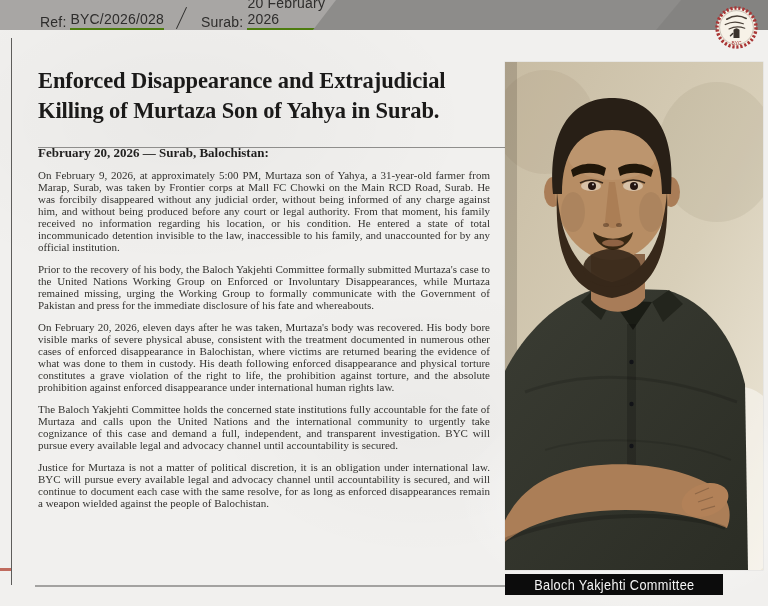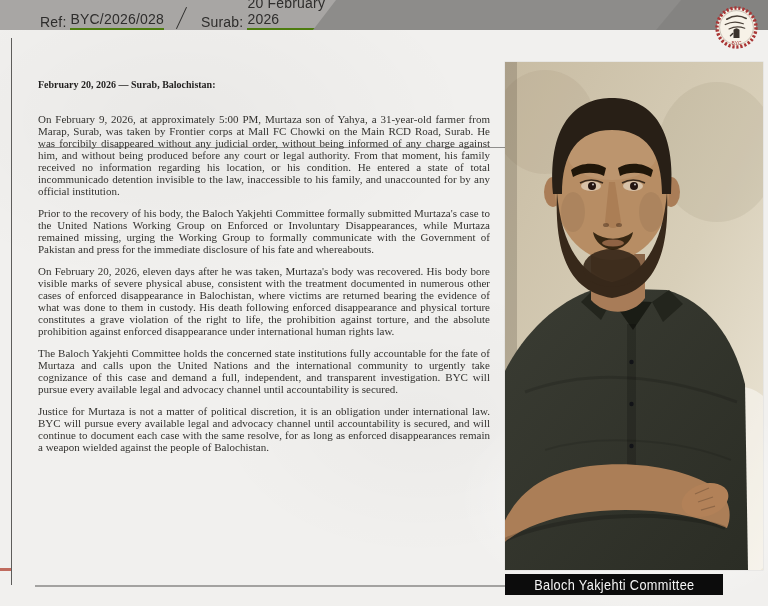--- a/index.html
+++ b/index.html
@@ -27,21 +27,21 @@
   .logo{position:absolute;top:5px;right:9px;width:45px;height:45px;}
   
   .left-rule{position:absolute;left:11px;top:38px;height:547px;width:1px;background:#5e5d5b;}
   .title-divider{position:absolute;left:38px;top:147px;width:468px;height:1px;background:#8f8e8c;}
   .bottom-rule{position:absolute;left:35px;top:585px;width:470px;height:1.5px;background:#a3a2a0;}
   .red-mark{position:absolute;left:0;top:568px;width:11px;height:2.5px;background:#b44a3a;opacity:.8;}
   
   .content{position:absolute;left:38px;top:66px;width:452px;color:var(--text,#2b2a28);
     font-family:"Liberation Serif",serif;}
   .content h1{margin:0 0 18px 0;font-size:22.5px;line-height:30px;font-weight:bold;color:#1b1a19;letter-spacing:-.1px;}
-  .content h2{margin:10px 0 20px 0;font-size:10px;line-height:17px;font-weight:bold;color:#201f1e;}
+  .content h2{margin:10px 0 8px 0;font-size:13px;line-height:17px;font-weight:bold;color:#201f1e;}
   .content p{margin:0 0 10px 0;font-size:11px;line-height:12px;text-align:justify;color:#33322f;}
   
   .photo{position:absolute;left:505px;top:62px;width:258px;height:508px;margin:0;box-shadow:0 0 0 .5px rgba(0,0,0,.08);}
   .photo svg{display:block;}
   .caption-bar{position:absolute;left:505px;top:574px;width:218px;height:21px;background:var(--caption_bg,#0c0c0c);
     display:flex;align-items:center;justify-content:center;}
   .caption-bar span{display:inline-block;color:#f5f5f5;font-size:15px;letter-spacing:.4px;
     transform:scaleX(.85);white-space:nowrap;font-family:"Liberation Sans",sans-serif;}
 </style>
 </head>
@@ -70,20 +70,21 @@
     <text x="30" y="53" font-size="6.5" fill="#a93636" text-anchor="middle" font-family="Liberation Sans, sans-serif">BYC</text>
   </svg>
 </div>
 
 <div class="left-rule"></div>
 <div class="title-divider"></div>
 <div class="bottom-rule"></div>
 <div class="red-mark"></div>
 
 <main class="content">
+  <h1>Enforced Disappearance and Extrajudicial Killing of Murtaza Son of Yahya in Surab.</h1>
   <h2>February 20, 2026 — Surab, Balochistan:</h2>
   <p>On February 9, 2026, at approximately 5:00 PM, Murtaza son of Yahya, a 31-year-old farmer from Marap, Surab, was taken by Frontier corps at Mall FC Chowki on the Main RCD Road, Surab. He was forcibily disappeared without any judicial order, without being informed of any charge against him, and without being produced before any court or legal authority. From that moment, his family received no information regarding his location, or his condition. He entered a state of total incommunicado detention invisible to the law, inaccessible to his family, and unaccounted for by any official institution.</p>
   <p>Prior to the recovery of his body, the Baloch Yakjehti Committee formally submitted Murtaza's case to the United Nations Working Group on Enforced or Involuntary Disappearances, while Murtaza remained missing, urging the Working Group to formally communicate with the Government of Pakistan and press for the immediate disclosure of his fate and whereabouts.</p>
   <p>On February 20, 2026, eleven days after he was taken, Murtaza's body was recovered. His body bore visible marks of severe physical abuse, consistent with the treatment documented in numerous other cases of enforced disappearance in Balochistan, where victims are returned bearing the evidence of what was done to them in custody. His death following enforced disappearance and physical torture constitutes a grave violation of the right to life, the prohibition against torture, and the absolute prohibition against enforced disappearance under international human rights law.</p>
   <p>The Baloch Yakjehti Committee holds the concerned state institutions fully accountable for the fate of Murtaza and calls upon the United Nations and the international community to urgently take cognizance of this case and demand a full, independent, and transparent investigation. BYC will pursue every available legal and advocacy channel until accountability is secured.</p>
   <p>Justice for Murtaza is not a matter of political discretion, it is an obligation under international law. BYC will pursue every available legal and advocacy channel until accountability is secured, and will continue to document each case with the same resolve, for as long as enforced disappearances remain a weapon wielded against the people of Balochistan.</p>
 </main>
 
 <figure class="photo">
   <svg viewBox="0 0 258 508" width="258" height="508" aria-hidden="true">

